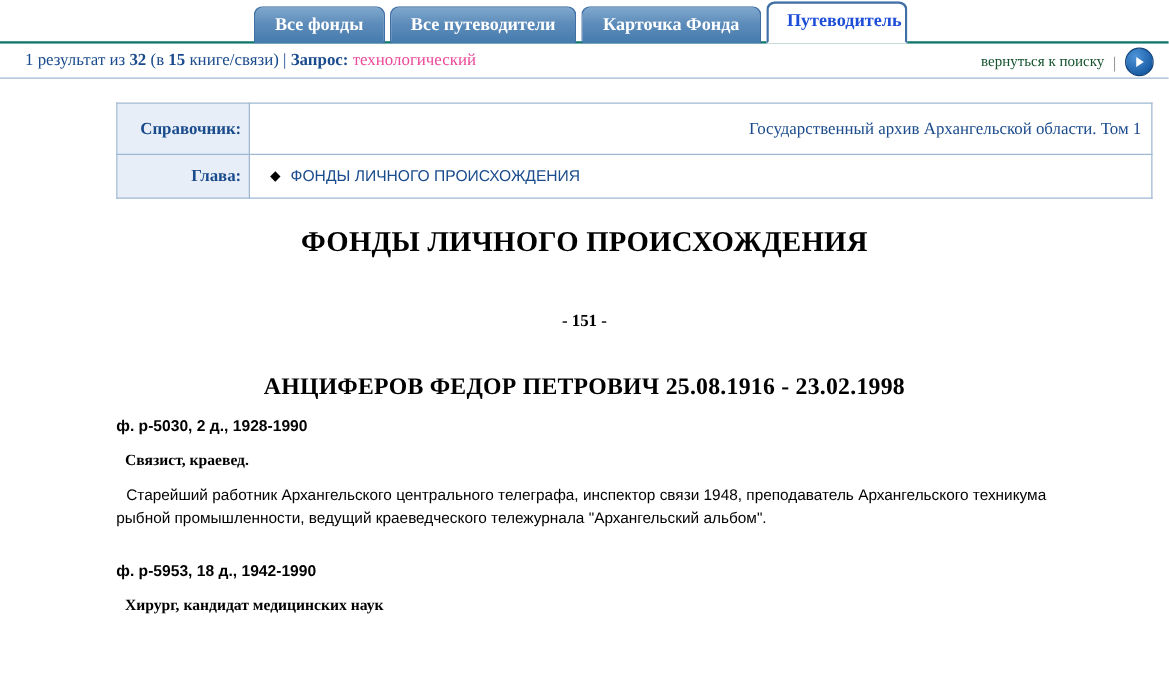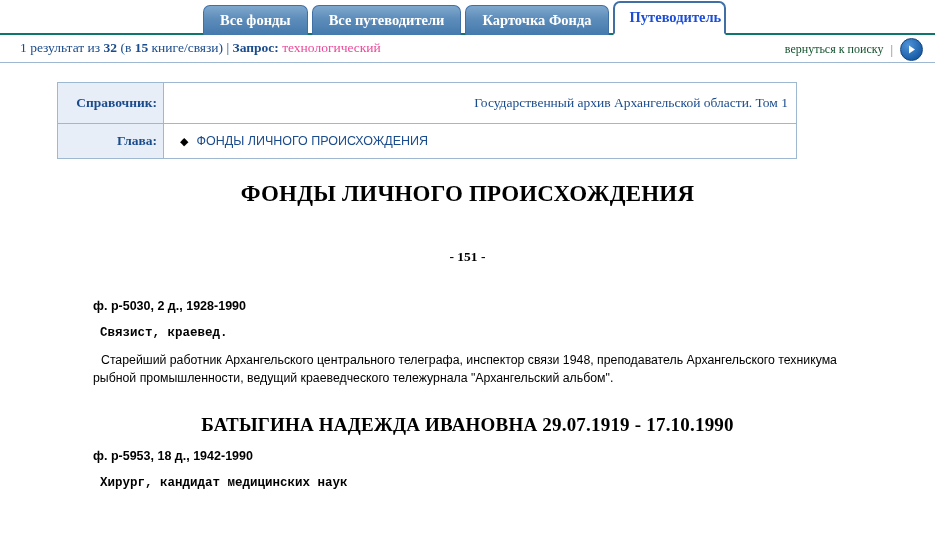--- a/index.html
+++ b/index.html
@@ -101,22 +101,22 @@
     border-radius: 50%;
     background: radial-gradient(circle at 35% 30%, #4f93d8 0%, #1b5fa8 70%, #144a86 100%);
     border: 1px solid #12447c;
     display: flex; align-items: center; justify-content: center;
     cursor: pointer;
   }
   .arrow-btn svg { display: block; }
 
   
   .infotable {
-    margin: 19px 0 0 57px;
-    width: 740px;
+    margin: 19px 0 0 93px;
+    width: 829px;
     border-collapse: collapse;
     border: 1px solid #9fb8d2;
     table-layout: fixed;
   }
   .infotable td {
     border: 1px solid #9fb8d2;
     padding: 0;
     vertical-align: middle;
   }
   .infotable td.label {
@@ -187,21 +187,21 @@
     letter-spacing: 0.2px;
   }
   .entry-fond {
     margin: 13px 0 0 93px;
     font-family: "Liberation Sans", sans-serif;
     font-size: 12.5px;
     font-weight: bold;
   }
   .entry-role {
     margin: 13px 0 0 100px;
-    font-family: Liberation Mono, monospace;
+    font-family: Liberation Serif, serif;
     font-size: 12.5px;
     font-weight: bold;
   }
   .entry-para {
     margin: 12px 0 0 93px;
     width: 748px;
     font-family: "Liberation Sans", sans-serif;
     font-size: 12.3px;
     line-height: 1.45;
     text-indent: 8px;
@@ -252,24 +252,24 @@
     </td>
   </tr>
 </tbody>
   </table>
 
 <div class="doc">
   <div class="doc-title">ФОНДЫ ЛИЧНОГО ПРОИСХОЖДЕНИЯ</div>
   <div class="page-marker">- 151 -</div>
 
   <div class="entry">
+    <div class="entry-heading">АНЦИФЕРОВ ФЕДОР ПЕТРОВИЧ 25.08.1916 - 23.02.1998</div>
     <div class="entry-fond">ф. р-5030, 2 д., 1928-1990</div>
     <div class="entry-role">Связист, краевед.</div>
     <div class="entry-para">Старейший работник Архангельского центрального телеграфа, инспектор связи 1948, преподаватель Архангельского техникума рыбной промышленности, ведущий краеведческого тележурнала "Архангельский альбом".</div>
   </div>
 
   <div class="entry entry-2">
-    <div class="entry-heading">БАТЫГИНА НАДЕЖДА ИВАНОВНА 29.07.1919 - 17.10.1990</div>
     <div class="entry-fond">ф. р-5953, 18 д., 1942-1990</div>
     <div class="entry-role">Хирург, кандидат медицинских наук</div>
 
   </div>
 </div>
 
 </body></html>

